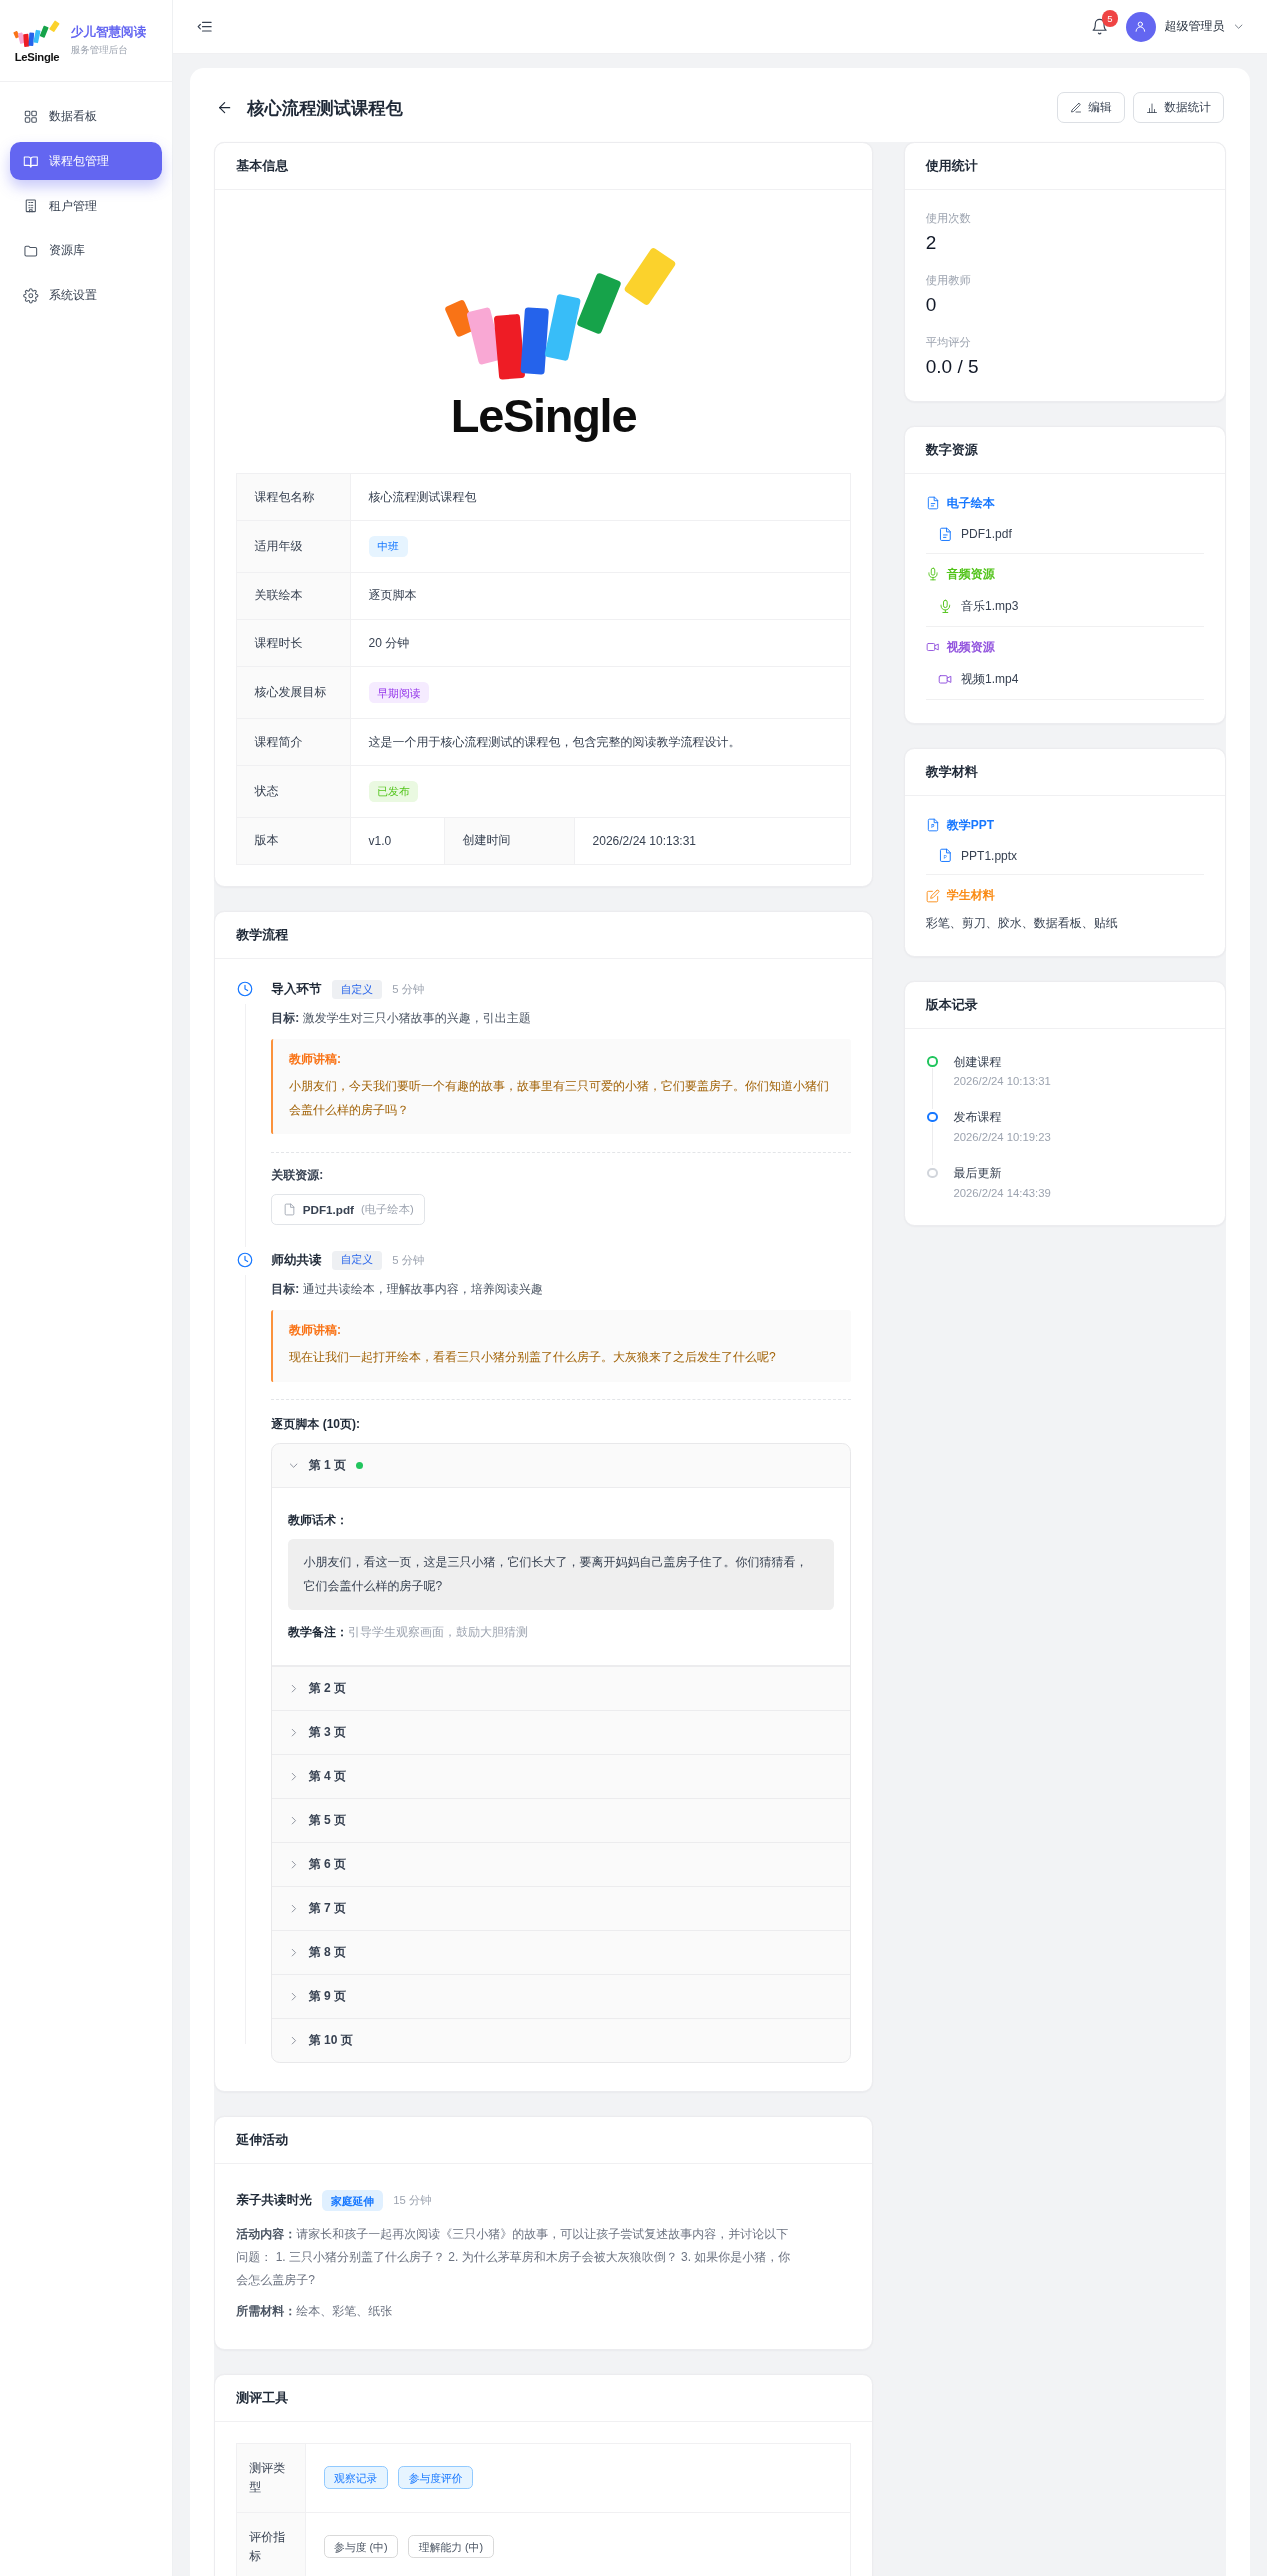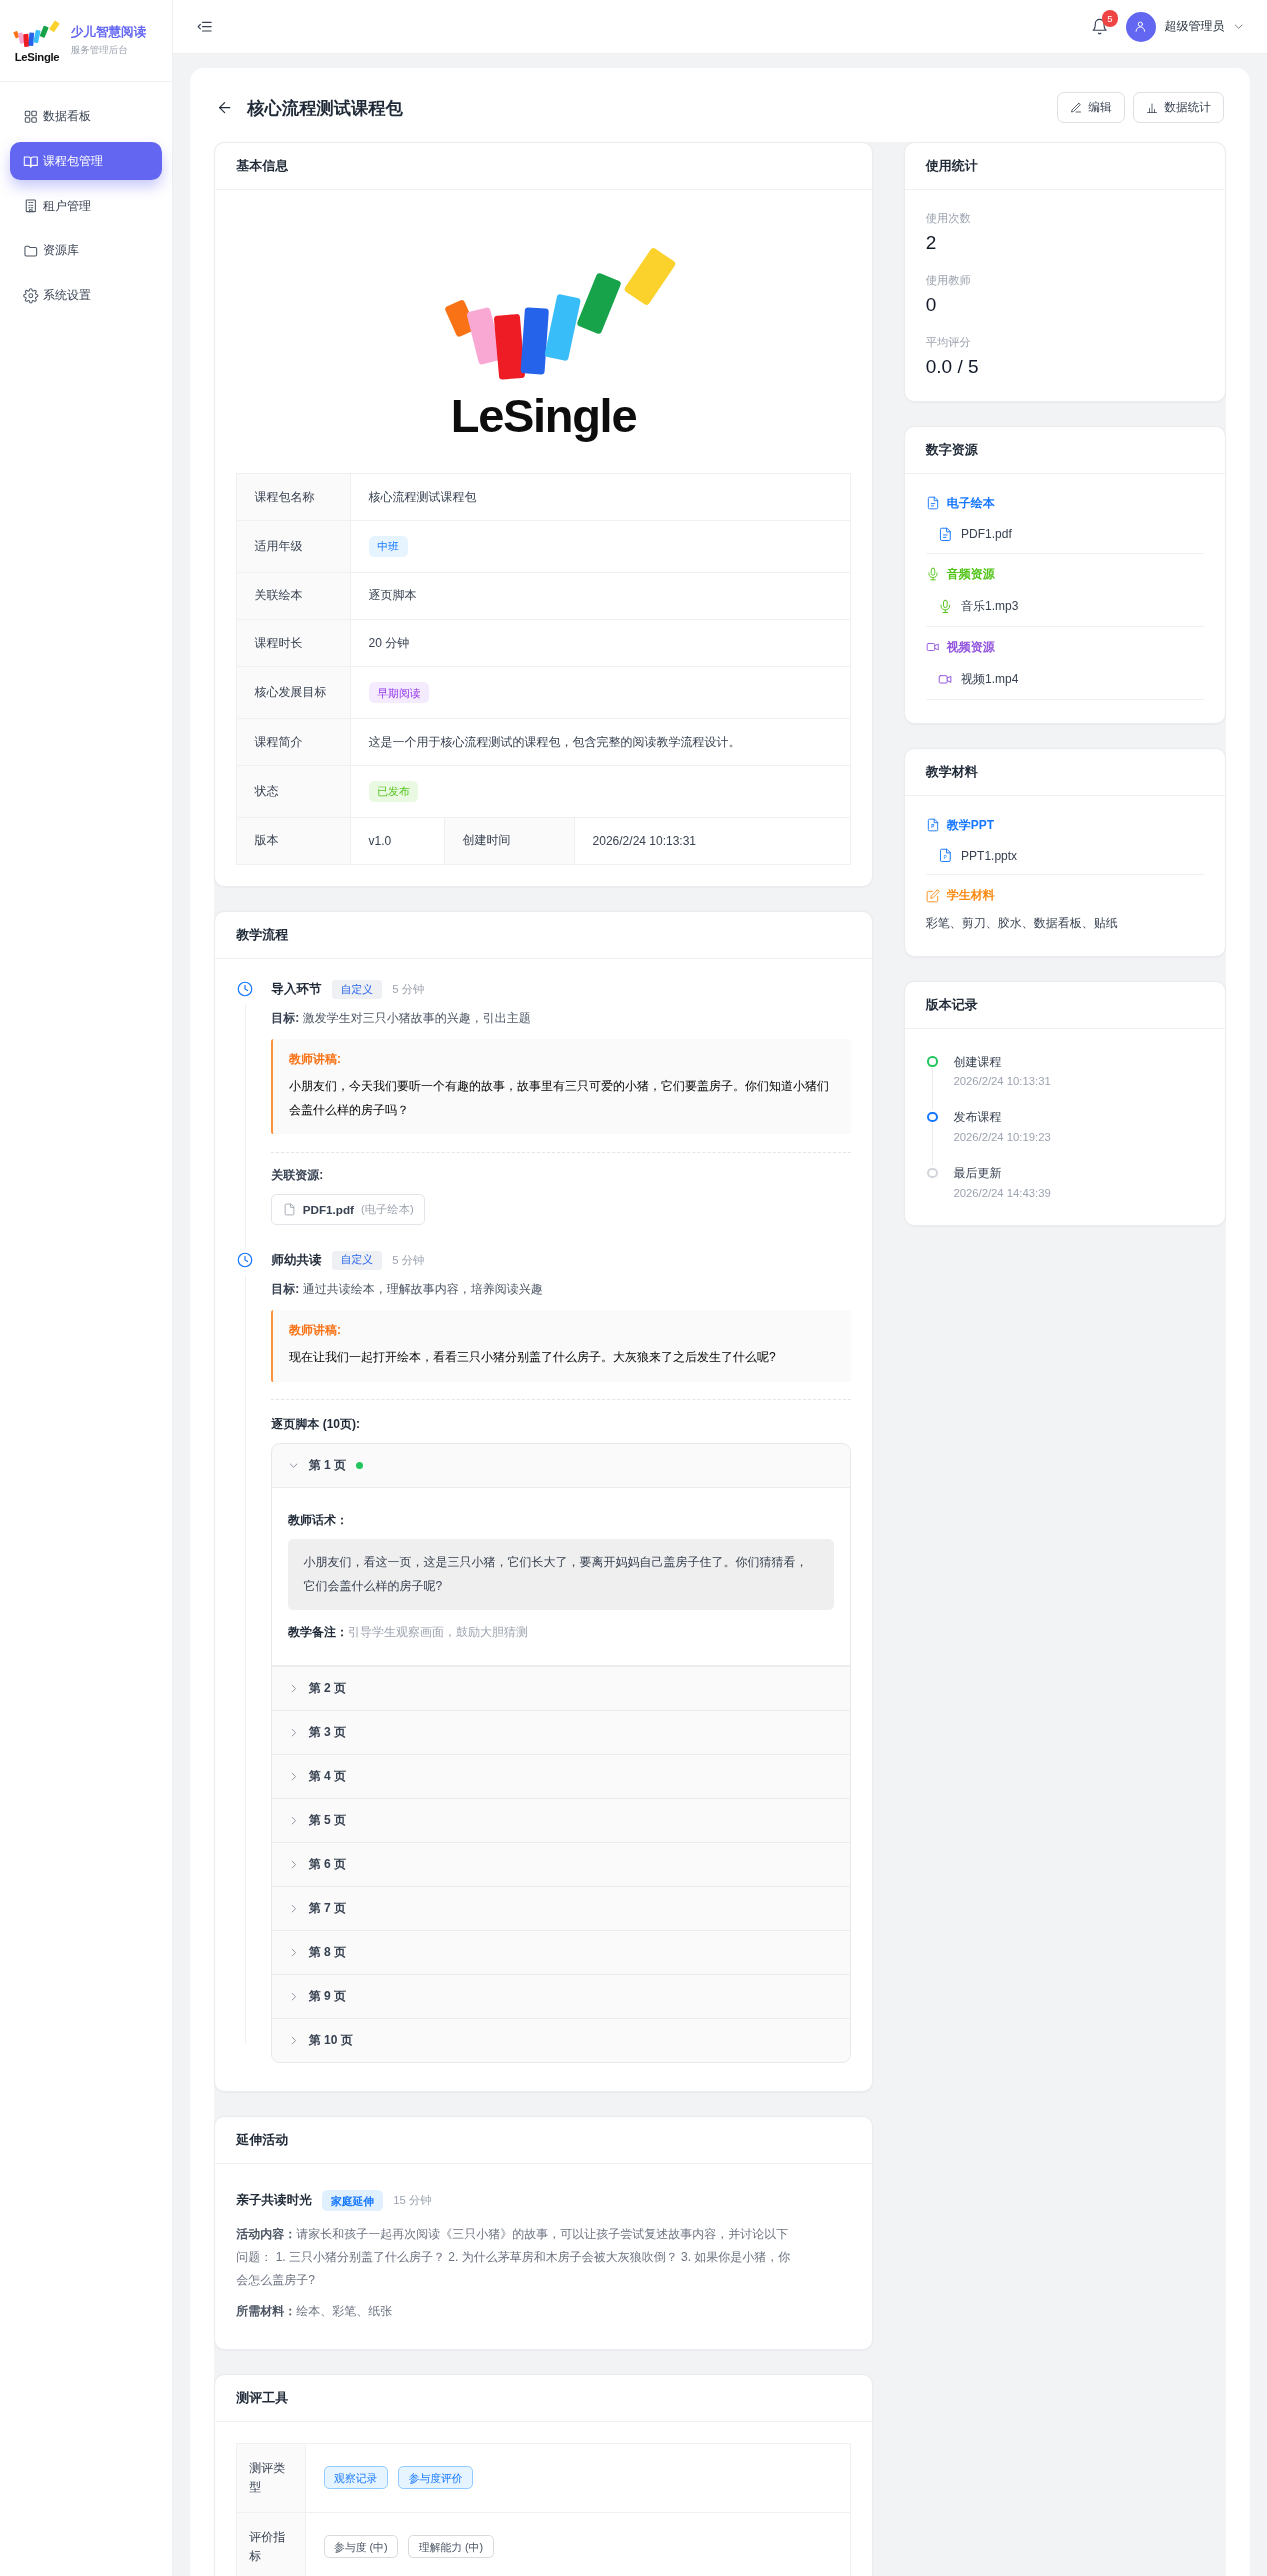--- a/index.html
+++ b/index.html
@@ -21,21 +21,21 @@
   .arc i:nth-child(6){width:26px;height:57px;background:#16a34a;transform:rotate(22deg) translateY(0);margin-left:7px}
   .arc i:nth-child(7){width:29.4px;height:52px;background:#fbd22c;transform:rotate(34deg) translateY(-29.4px);margin-left:7px}
   .arc-lg{padding-top:38px;height:146px}
   .arc-sm-box{width:50px;height:33px;position:relative;overflow:visible}
   .arc-sm-box .arc{position:absolute;top:1.7px;left:0;transform:scale(0.2);transform-origin:top left;padding-top:35px}
   .brand-logo{display:flex;flex-direction:column;align-items:center}
   .brand-logo-text{font-size:11.3px;font-weight:700;color:#111;margin-top:0.9px;letter-spacing:-0.3px}
   .brand-title{font-size:12.6px;font-weight:700;color:#6366f1}
   .brand-sub{font-size:9.5px;color:#9ca3af;margin-top:2.6px}
   .nav{padding-top:8.7px}
-  .nav-item{display:flex;align-items:center;gap:4px;margin:7px 10.4px;padding:10.4px 13px;border-radius:10.4px;font-size:12px;color:#374151;cursor:pointer}
+  .nav-item{display:flex;align-items:center;gap:10px;margin:7px 10.4px;padding:10.4px 13px;border-radius:10.4px;font-size:12px;color:#374151;cursor:pointer}
   .nav-item .nav-ic{width:15.6px;height:15.6px;color:#4b5563}
   .nav-item.active{background:#6366f1;color:#fff;box-shadow:0 7px 14px rgba(99,102,241,.35)}
   .nav-item.active .nav-ic{color:#fff}
 
   
   .main{flex:1;display:flex;flex-direction:column}
   .topbar{height:54px;background:#fff;display:flex;align-items:center;justify-content:space-between;padding:0 22.5px;border-bottom:0.9px solid #f0f0f2}
   .fold{width:17.3px;height:17.3px;color:#374151;cursor:pointer}
   .topbar-right{display:flex;align-items:center;gap:17.3px}
   .bell{position:relative;width:17.3px;height:17.3px;color:#374151;cursor:pointer}
@@ -91,21 +91,21 @@
   .step::before{content:'';position:absolute;left:8.7px;top:24px;bottom:3.5px;border-left:1.7px solid #f0f0f2}
   .step:last-child::before{bottom:26px}
   .step-ic{position:absolute;left:0;top:0;width:18px;height:18px;color:#1677ff}
   .step-head{display:flex;align-items:center;gap:10.4px}
   .step-name{font-size:12.6px;font-weight:700;color:#1f2937}
   .step-dur{font-size:11.3px;color:#9ca3af}
   .goal-line{margin-top:8.7px;font-size:12px;color:#4b5563;line-height:1.7}
   .goal-line b{color:#374151;font-weight:700;margin-right:3.5px}
   .script-box{margin-top:10.4px;background:#fafafa;border-left:2.6px solid #fb923c;border-radius:2.6px;padding:12px 15.6px}
   .script-label{color:#f97316;font-weight:700;font-size:12px;margin-bottom:7.8px}
-  .script-text{font-size:12px;color:#000000;line-height:1.95}
+  .script-text{font-size:12px;color:#a16207;line-height:1.95}
   .dashed{border:none;border-top:0.9px dashed #e3e5e8;margin:17.3px 0 14px}
   .res-label{font-size:12px;font-weight:700;color:#374151}
   .res-chip{display:inline-flex;align-items:center;gap:7px;border:0.9px solid #e1e4e8;border-radius:5.2px;padding:7px 10.4px;margin-top:10.4px;background:#fff;cursor:pointer}
   .res-chip svg{width:13px;height:13px;color:#9ca3af}
   .res-chip .fname{font-size:11.7px;font-weight:600;color:#374151}
   .res-chip .ftype{font-size:11.3px;color:#9ca3af}
   .pages-label{font-size:12px;font-weight:700;color:#1f2937;margin:15.6px 0 10.4px}
   .acc{border:0.9px solid #e8e8ea;border-radius:8.7px;background:#fafafa;overflow:hidden}
   .acc-head{display:flex;align-items:center;gap:9.5px;padding:13px 15.6px;font-size:12px;font-weight:600;color:#374151;cursor:pointer;border-top:0.9px solid #ececee}
   .acc-head:first-child{border-top:none}

